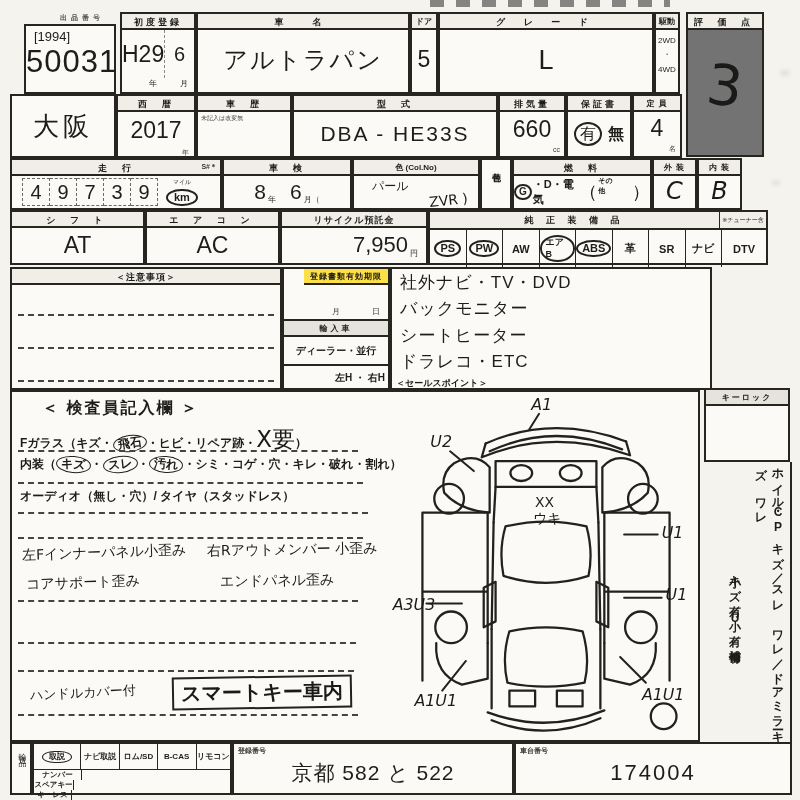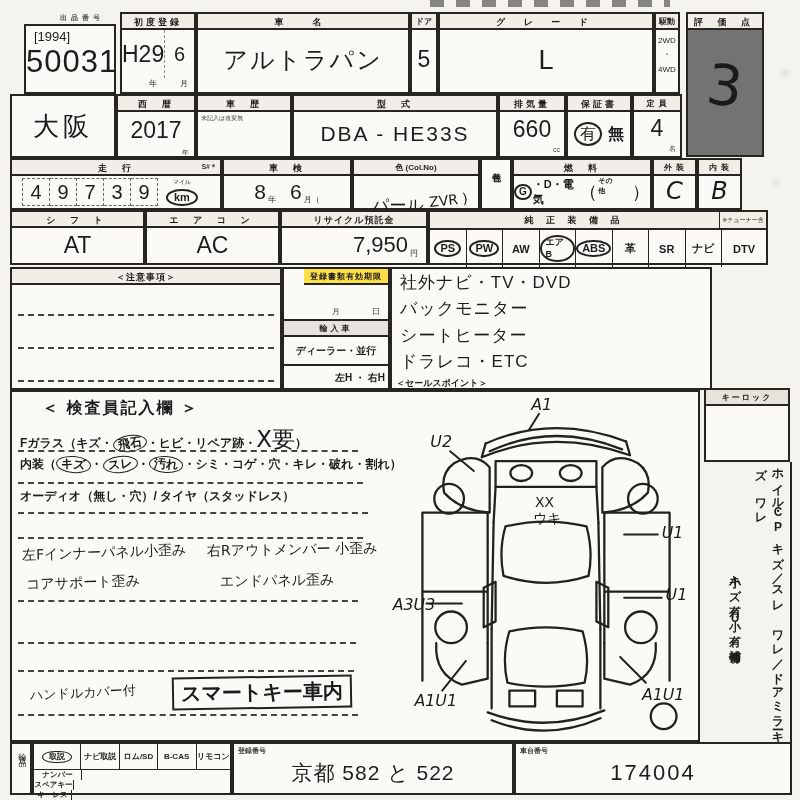--- a/index.html
+++ b/index.html
@@ -141,21 +141,21 @@
     <div style="display:flex;height:32px;align-items:center;justify-content:center;gap:2px;">
       <span style="font-size:21px;">8</span>
       <span class="unit" style="padding-top:12px;">年</span>
       <span style="font-size:21px;margin-left:12px;">6</span>
       <span class="unit" style="padding-top:12px;">月（</span>
     </div>
   </div>
 
   <div class="box" style="left:352px;top:158px;width:128px;height:52px;">
     <div class="hdr small" style="letter-spacing:0;">色 (Col.No)</div>
-    <div style="font-size:17px;padding:18px 0 0 18px;">パール</div>
+    <div style="font-size:12px;padding:2px 0 0 18px;">パール</div>
     <div class="hand" style="position:absolute;right:10px;bottom:0px;font-size:14px;transform:rotate(-6deg);">ZVR )</div>
   </div>
 
   <div class="box" style="left:480px;top:158px;width:32px;height:52px;">
     <div class="vert" style="font-size:9px;font-weight:bold;margin:6px auto 0;height:40px;">色替</div>
   </div>
 
   <div class="box" style="left:512px;top:158px;width:140px;height:52px;">
     <div class="hdr">燃　料</div>
     <div class="val" style="height:32px;font-size:11px;font-weight:bold;gap:1px;">

